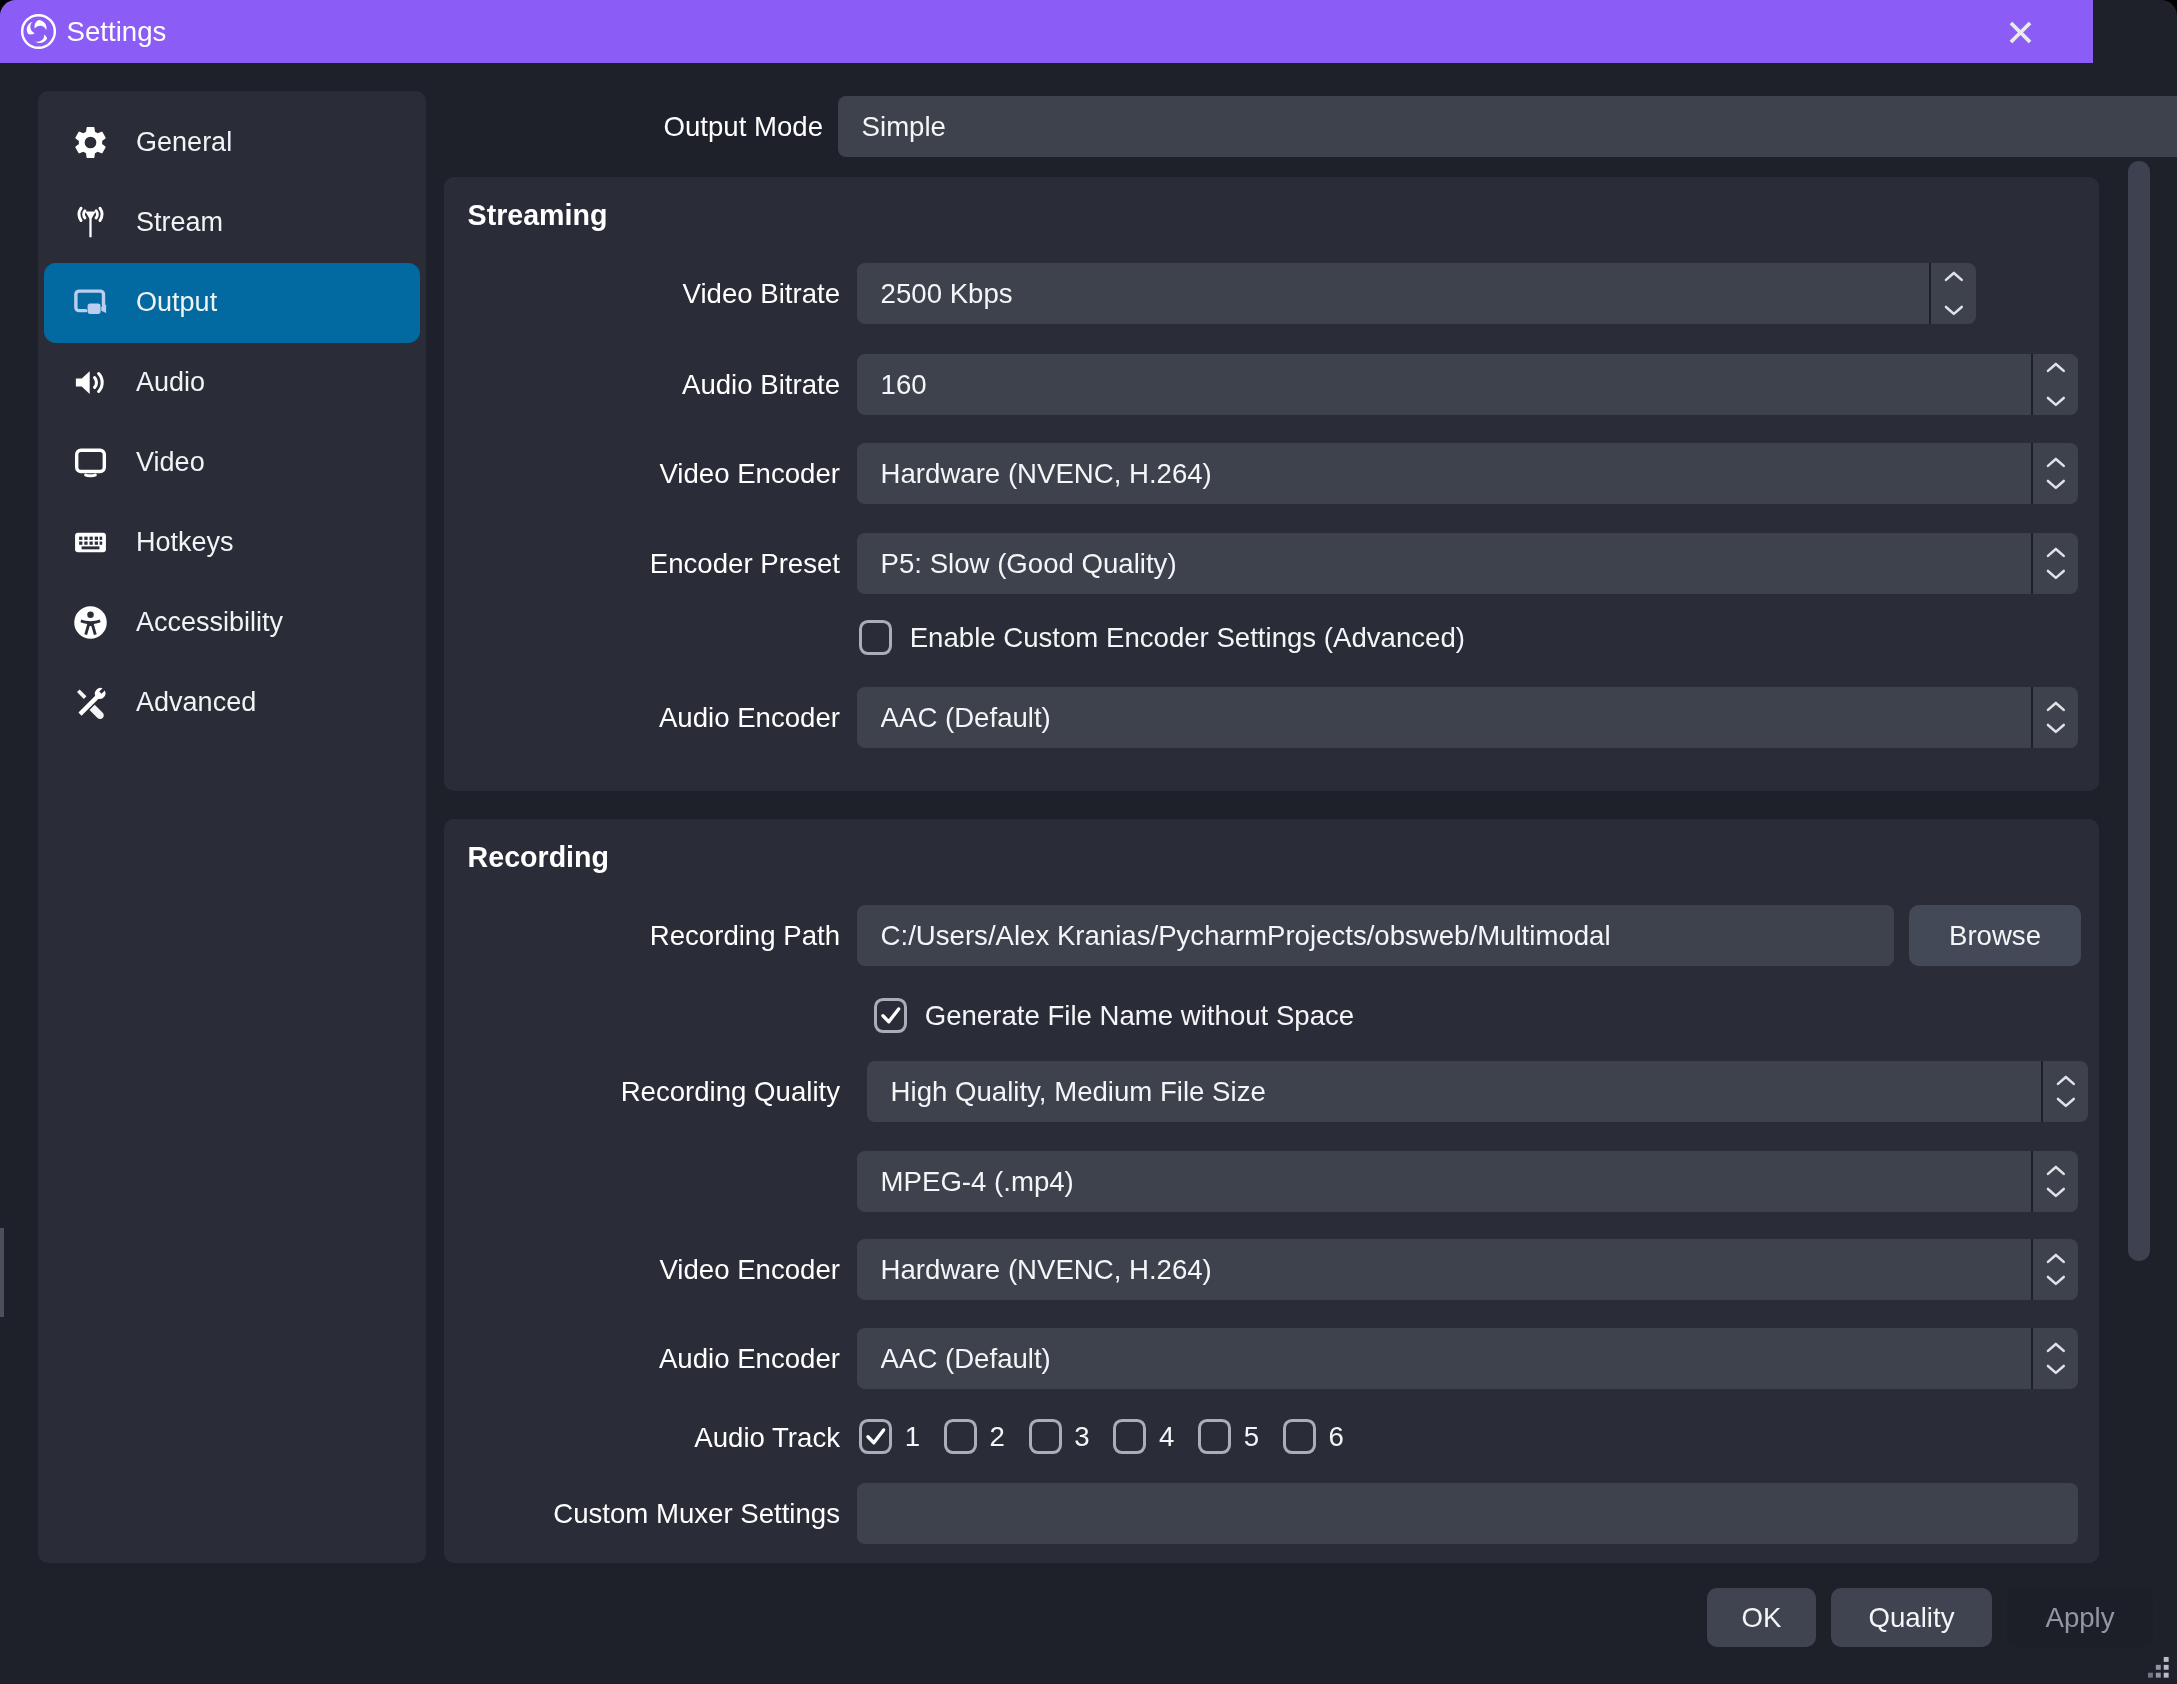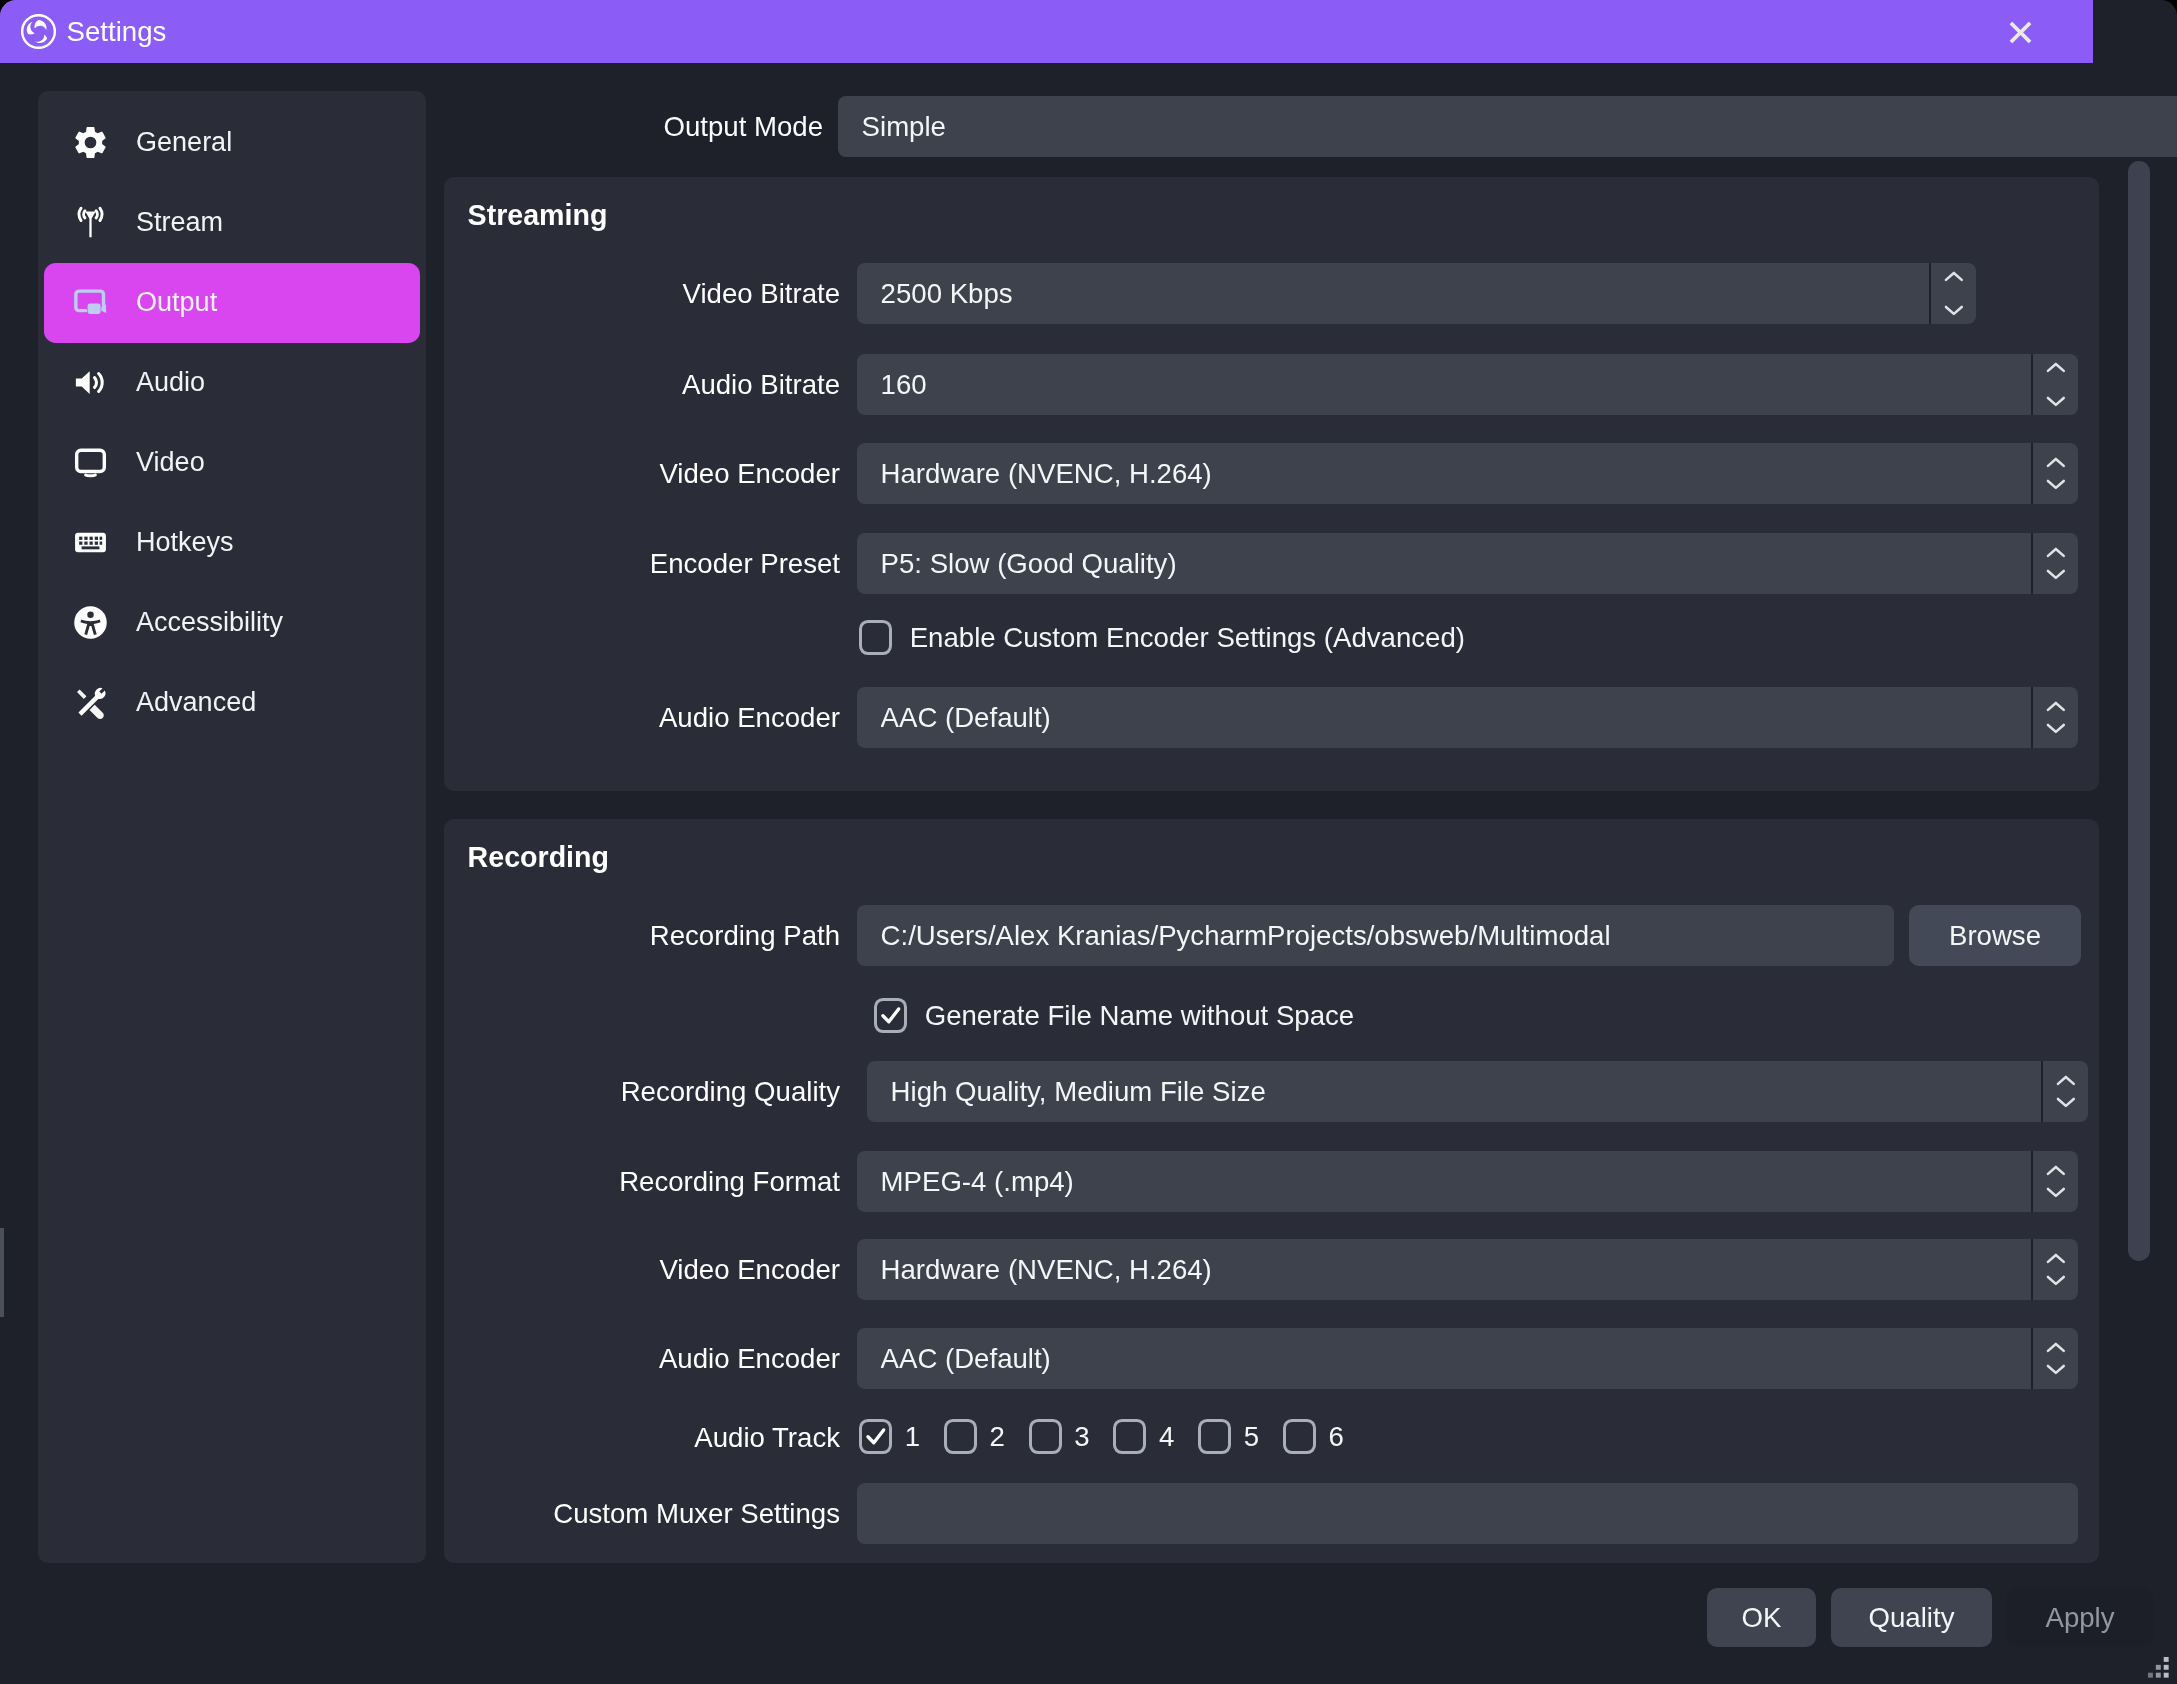--- a/index.html
+++ b/index.html
@@ -11,21 +11,21 @@
   .obs-logo{width:37px;height:37px;margin-right:9.9px;}
   .title{font-size:27.6px;color:#ffffff;}
   .close-btn{position:absolute;right:51px;top:13.8px;width:43px;height:39px;display:flex;
              align-items:center;justify-content:center;font-size:37px;font-weight:100;
              color:#e9eaec;cursor:default;line-height:1;}
   
   .sidebar{position:absolute;left:38px;top:91px;width:388px;height:1472px;
            background:#2a2d37;border-radius:9.9px;padding-top:11.8px;box-sizing:border-box;}
   .side-item{position:relative;height:80px;margin:0 5.9px;display:flex;align-items:center;
              padding-left:25.6px;border-radius:11.8px;font-size:27px;color:#f2f3f5;}
-  .side-item.active{background:#d946ef;}
+  .side-item.active{background:#0369a1;}
   .side-item .ic{width:43px;height:43px;display:flex;align-items:center;justify-content:center;margin-right:23.6px;}
   .side-item .ic svg{width:39px;height:39px;}
   .side-item.active .ic svg{color:#bcCDf2;}
   .ic svg{color:#ffffff;}
   
   .label{position:absolute;font-size:27.6px;color:#ffffff;text-align:right;height:61px;line-height:61px;}
   .select,.textfield{position:absolute;height:61px;background:#3e424d;border-radius:7.9px;
           box-sizing:border-box;display:flex;align-items:center;padding-left:23.6px;
           font-size:27.6px;color:#f4f5f7;}
   .select .val{flex:1;white-space:nowrap;overflow:hidden;}
@@ -285,21 +285,20 @@
       <span class="arrows">
           <svg viewBox="0 0 22 13">
             <use href="#chev-up"></use>
           </svg>
           <svg viewBox="0 0 22 13">
             <use href="#chev-dn"></use>
           </svg>
         </span>
     </div>
 
-    <div class="label" style="left:0;top:332px;width:396px;">Recording Format</div>
     <div class="select" style="left:413px;top:332px;width:1221px;">
       <span class="val">MPEG-4 (.mp4)</span>
       <span class="arrows">
           <svg viewBox="0 0 22 13">
             <use href="#chev-up"></use>
           </svg>
           <svg viewBox="0 0 22 13">
             <use href="#chev-dn"></use>
           </svg>
         </span>

